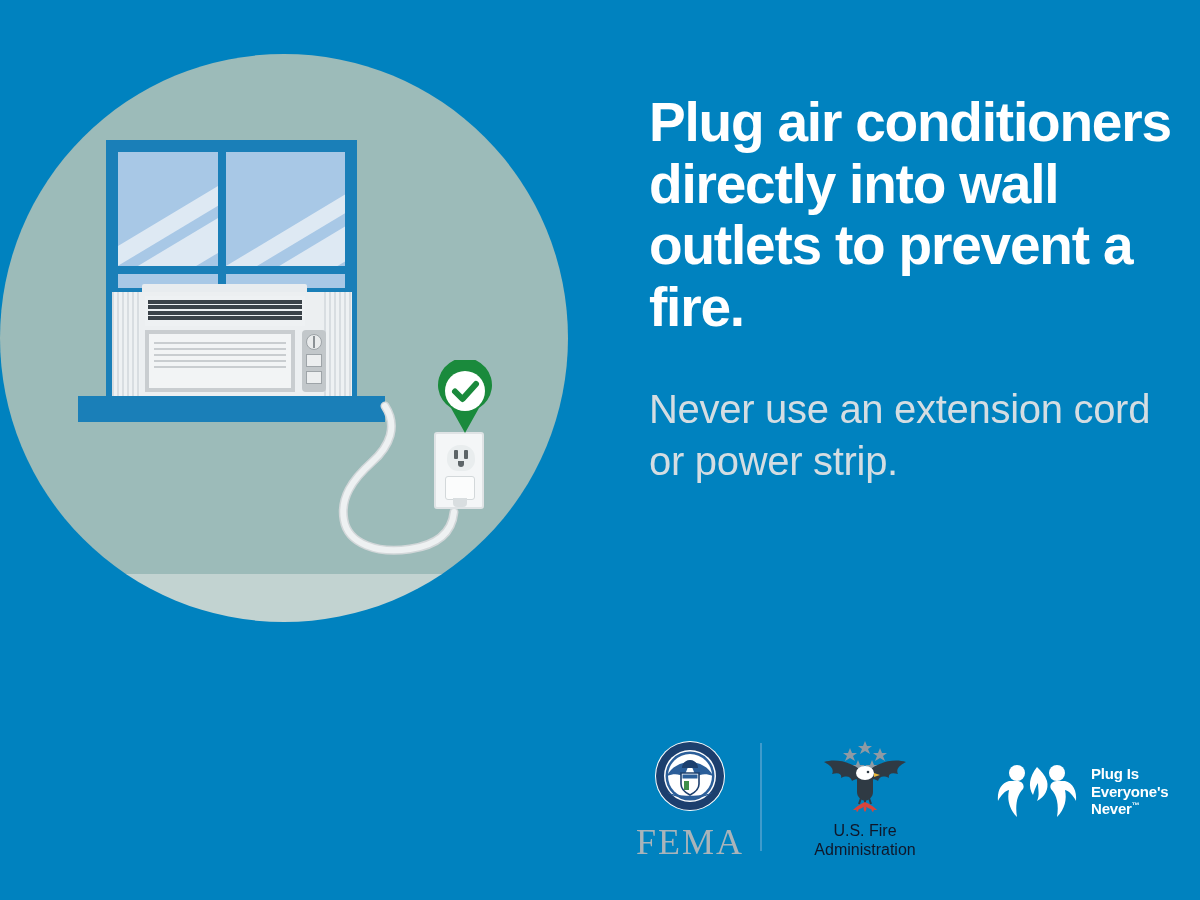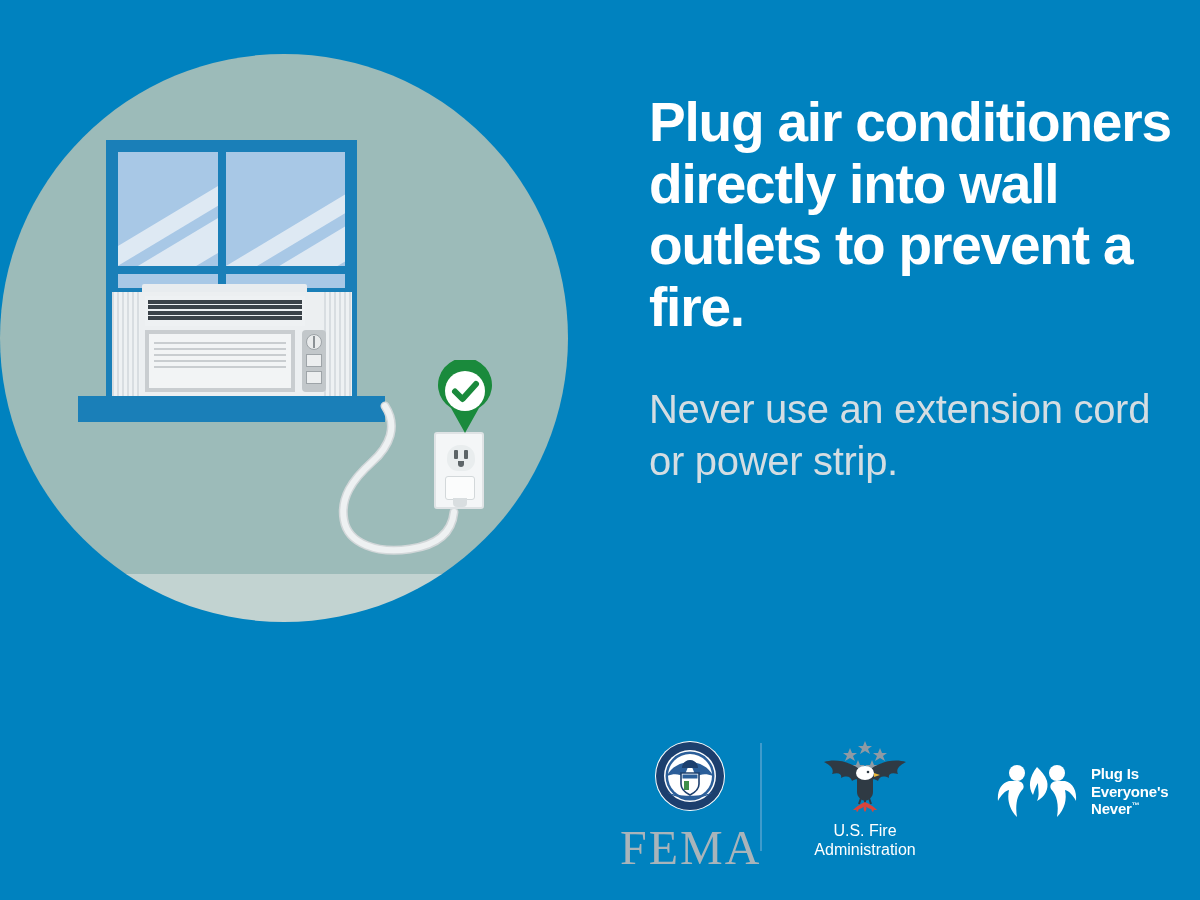--- a/index.html
+++ b/index.html
@@ -285,39 +285,39 @@
   }
   .logo-fema {
     position: absolute;
     left: 20px; top: 5px;
     width: 140px;
     text-align: center;
   }
   .fema-word {
     color: #a9b4ba;
     font-family: "Liberation Serif", serif;
-    font-size: 48px;
+    font-size: 36px;
     letter-spacing: 2px;
     line-height: 1;
     margin-top: 8px;
   }
   .divider {
     position: absolute;
     left: 160px; top: 8px;
     width: 2px; height: 108px;
     background: #3f9bcc;
   }
   .logo-usfa {
     position: absolute;
     left: 185px; top: 5px;
     width: 160px;
     text-align: center;
   }
   .usfa-word {
-    color: #ffffff;
+    color: #0f172a;
     font-size: 16px;
     line-height: 1.18;
     margin-top: 4px;
     font-family: "Liberation Sans", sans-serif;
   }
   .logo-fief {
     position: absolute;
     left: 395px; top: 22px;
     width: 180px;
     height: 70px;

